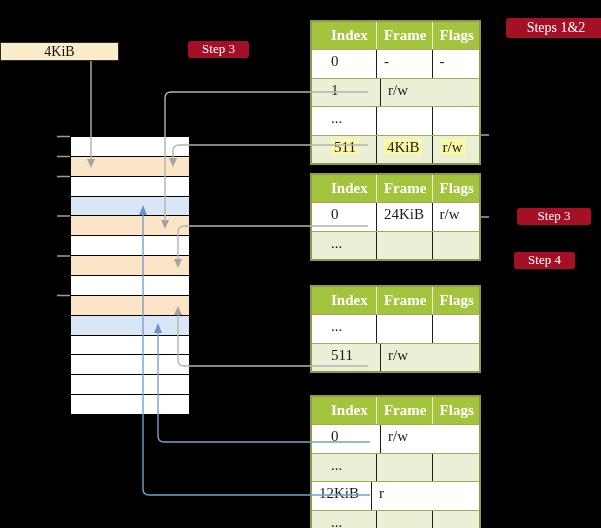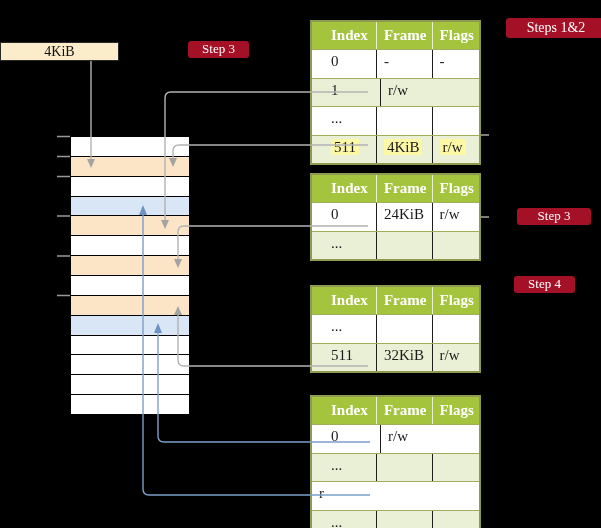--- a/index.html
+++ b/index.html
@@ -8,21 +8,21 @@
   
   #root-box{position:absolute;left:0;top:42px;width:119px;height:19px;box-sizing:border-box;
             background:var(--root-box-cream);border:1px solid #2a2a2a;color:#111;
             font-size:14px;text-align:center;line-height:18px;}
   
   .badge{position:absolute;background:var(--badge-red);color:#fff;font-size:13px;
          text-align:center;border-radius:3px;box-sizing:border-box;}
   #badge-step0{left:188px;top:41px;width:61px;height:17px;line-height:16px;}
   #badge-steps12{left:506px;top:18px;width:100px;height:20px;line-height:19px;font-size:14px;border-top-right-radius:0;border-bottom-right-radius:0;}
   #badge-step3{left:517px;top:168px;width:74px;height:17px;line-height:16px;margin-top:40px;}
-  #badge-step4{left:514px;top:276px;width:61px;height:17px;line-height:16px;}
+  #badge-step4{left:514px;top:252px;width:61px;height:17px;line-height:16px;}
   
   #memory{position:absolute;left:70px;top:136px;width:120px;height:279px;box-sizing:border-box;
           border:1.5px solid #000;display:flex;flex-direction:column;z-index:1;}
   .mem-row{flex:1 1 0;border-bottom:1.6px solid #000;}
   .mem-row:last-child{border-bottom:none;}
   .mem-free{background:#ffffff;}
   .mem-pagetable{background:var(--memory-pagetable);}
   .mem-data{background:var(--memory-data);}
   
   .ptable{position:absolute;left:310px;width:171px;box-sizing:border-box;z-index:2;
@@ -129,41 +129,41 @@
       <div class="th c1">Frame</div>
       <div class="th c2">Flags</div>
     </div>
     <div class="trow">
       <div class="td c0">...</div>
       <div class="td c1"></div>
       <div class="td c2"></div>
     </div>
     <div class="trow shade">
       <div class="td c0">511</div>
-      <div class="td c1">32KiB</div>
       <div class="td c2">r/w</div>
     </div>
   </div>
 
   <div class="ptable" id="t3">
     <div class="thead">
       <div class="th c0">Index</div>
       <div class="th c1">Frame</div>
       <div class="th c2">Flags</div>
     </div>
     <div class="trow">
       <div class="td c0">0</div>
       <div class="td c2">r/w</div>
     </div>
     <div class="trow shade">
       <div class="td c0">...</div>
       <div class="td c1"></div>
       <div class="td c2"></div>
     </div>
     <div class="trow">
+      <div class="td c1">12KiB</div>
       <div class="td c2">r</div>
     </div>
     <div class="trow shade">
       <div class="td c0">...</div>
       <div class="td c1"></div>
       <div class="td c2"></div>
     </div>
   </div>
 
   <svg id="overlay" width="601" height="528" viewBox="0 0 601 528">

